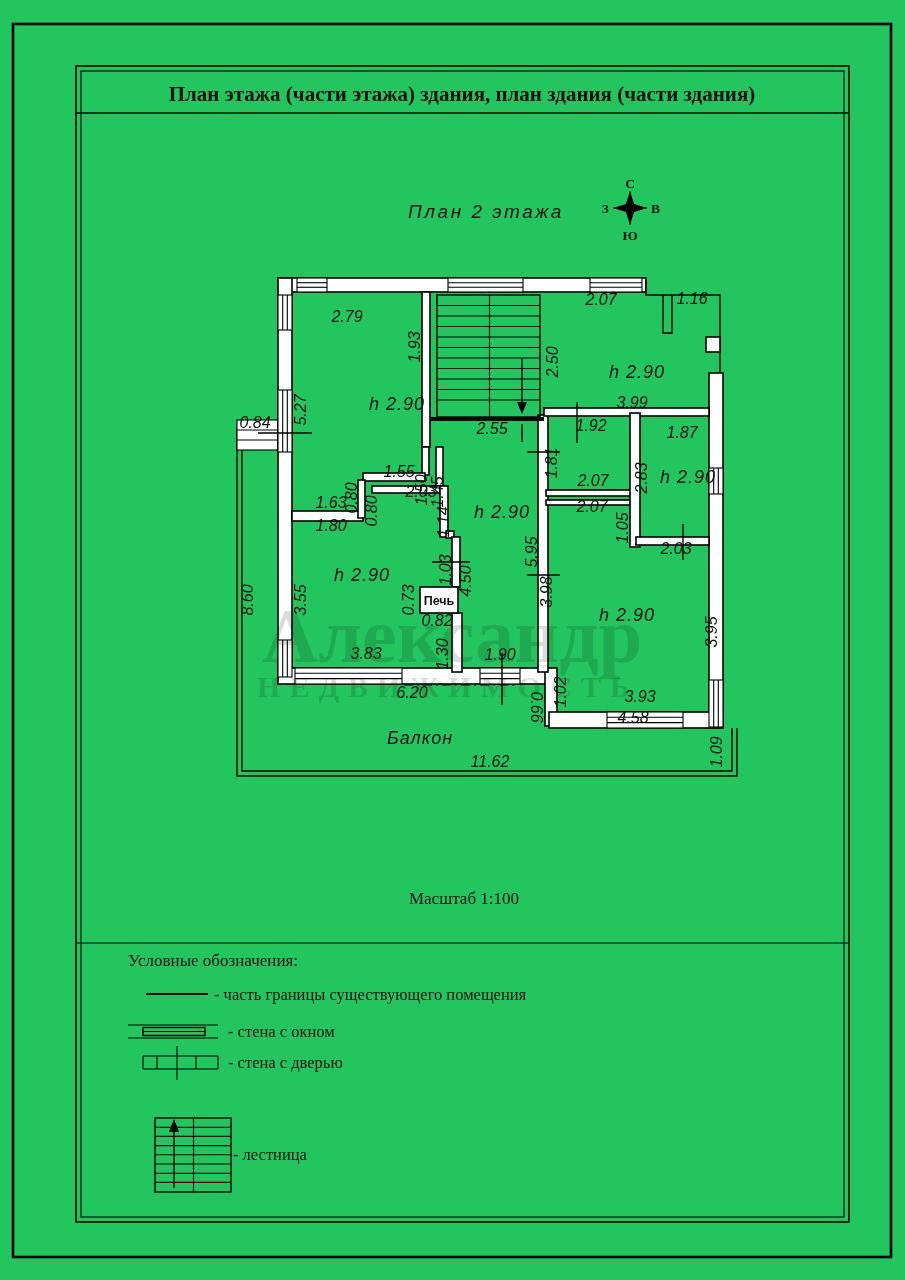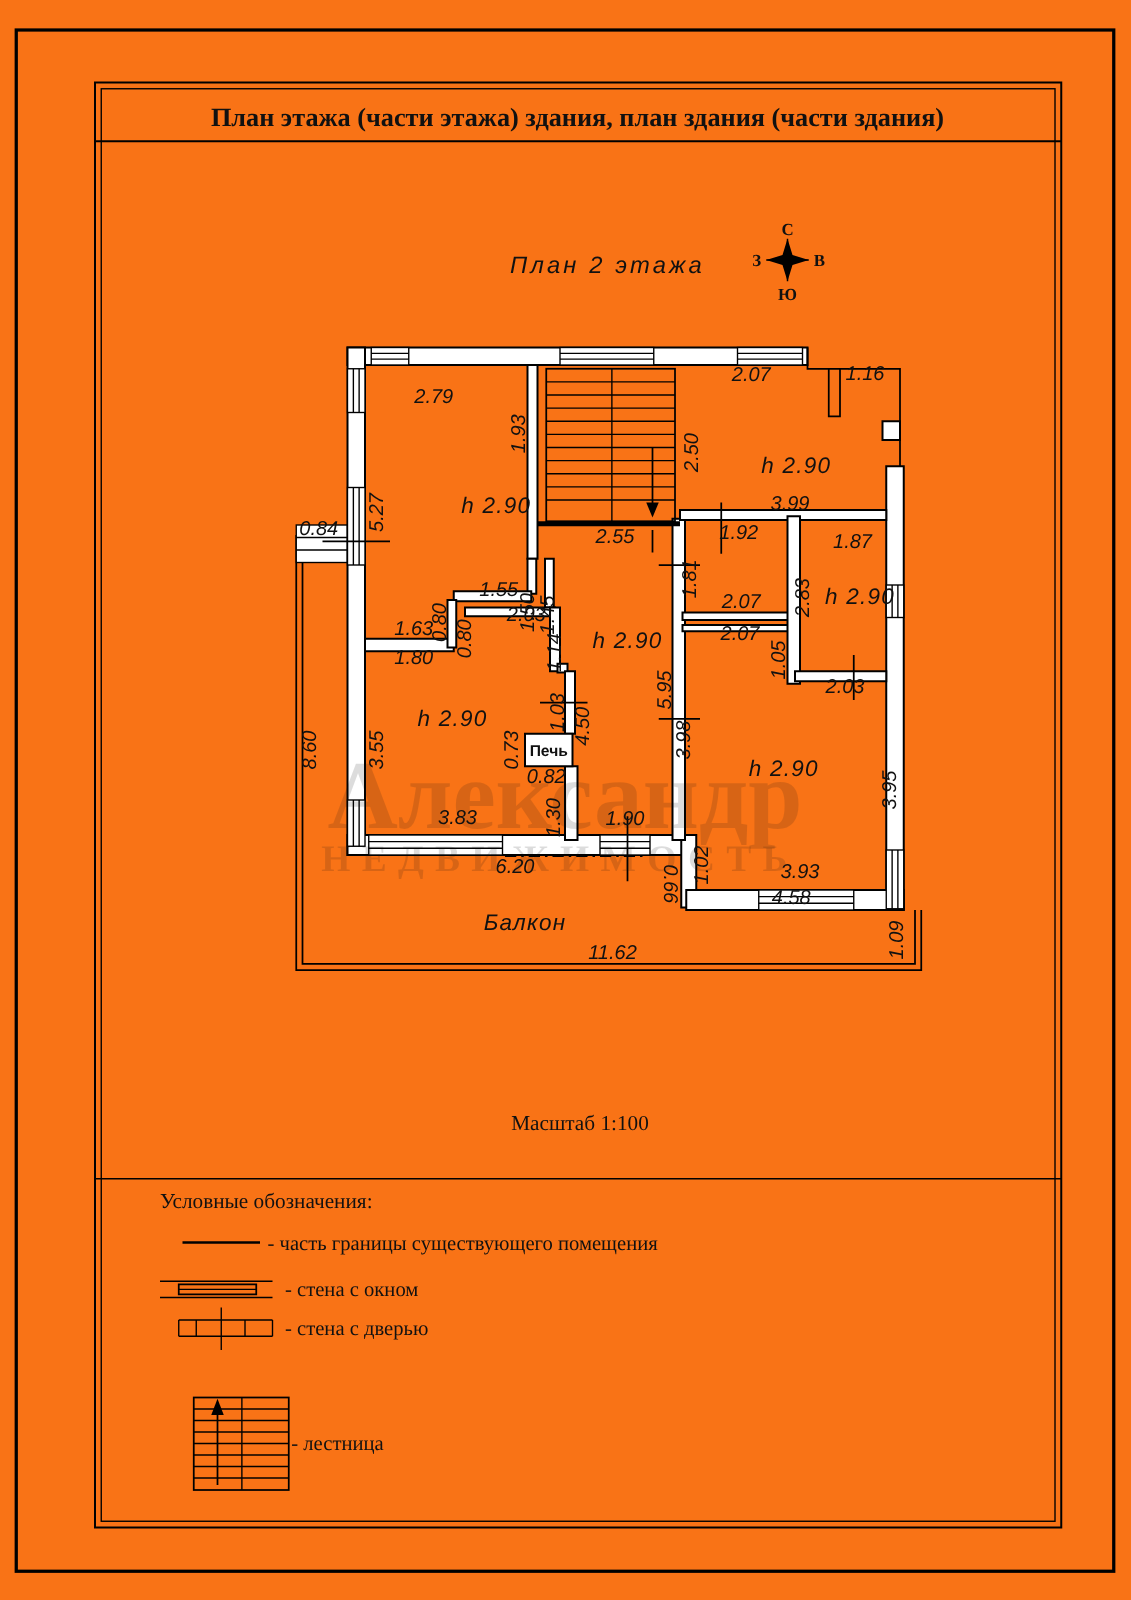--- a/index.html
+++ b/index.html
@@ -1,16 +1,16 @@
 <!DOCTYPE html>
 <html><head>
 <meta charset="utf-8">
 <style>
   html,body{margin:0;padding:0;background:#ffffff;}
-  .page{position:relative;width:905px;height:1280px;background:#f97316;overflow:hidden;}
+  .page{position:relative;width:905px;height:1280px;background:#22c55e;overflow:hidden;}
   svg{display:block;}
   text{font-family:"Liberation Sans",sans-serif;fill:#111;}
   .dim{font-style:italic;font-size:16px;}
   .room{font-style:italic;font-size:18px;letter-spacing:1px;}
   .small{font-size:12.5px;font-weight:bold;}
   .title{font-family:"Liberation Serif",serif;font-weight:bold;font-size:21px;}
   .serif{font-family:"Liberation Serif",serif;font-size:17px;}
   .legendhead{font-family:"Liberation Serif",serif;font-size:17px;}
   .legendtext{font-family:"Liberation Serif",serif;font-size:16.5px;}
   .caption{font-style:italic;font-size:19px;letter-spacing:2.5px;}

